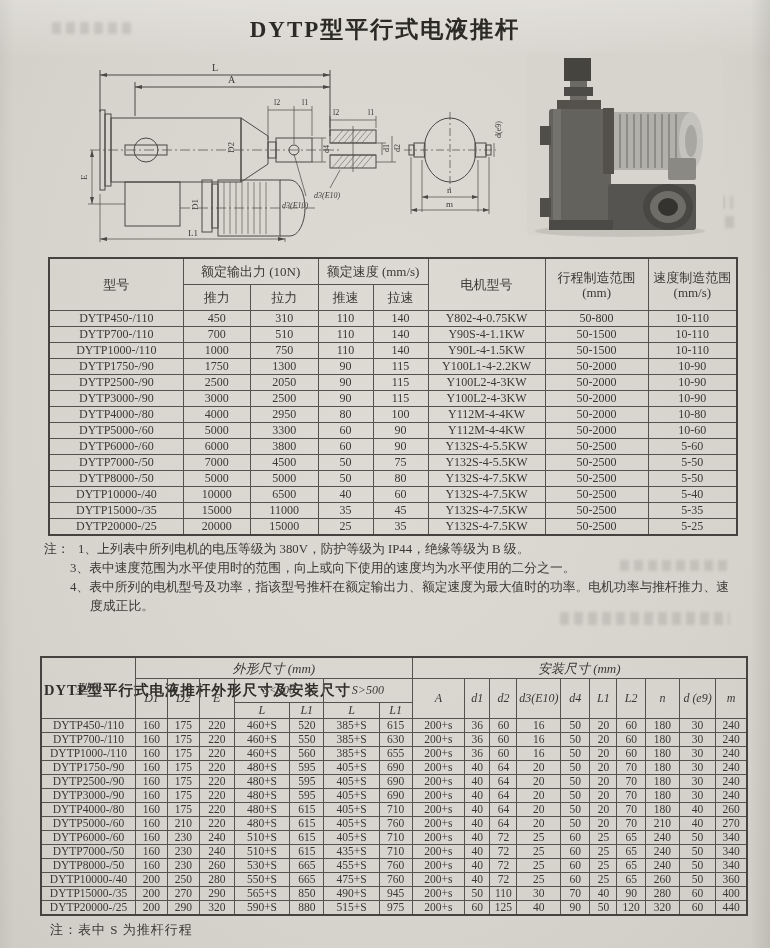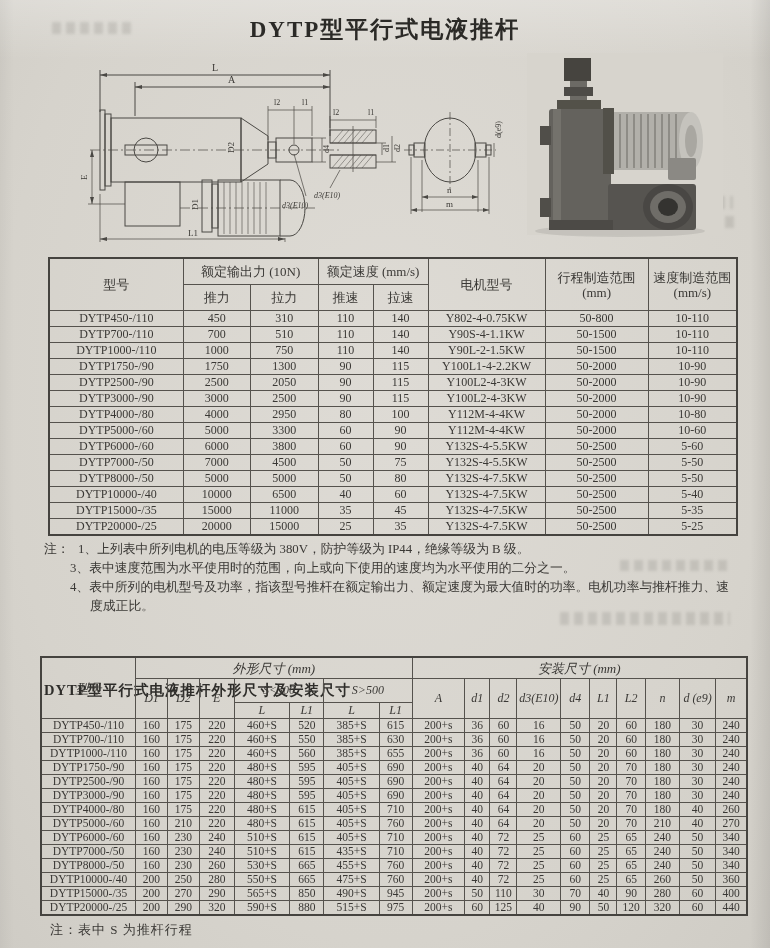--- a/index.html
+++ b/index.html
@@ -279,21 +279,21 @@
           <td>Y90S-4-1.1KW</td>
           <td>50-1500</td>
           <td>10-110</td>
         </tr>
         <tr>
           <td>DYTP1000-/110</td>
           <td>1000</td>
           <td>750</td>
           <td>110</td>
           <td>140</td>
-          <td>Y90L-2-1.5KW</td>
+          <td>Y90L-4-1.5KW</td>
           <td>50-1500</td>
           <td>10-110</td>
         </tr>
         <tr>
           <td>DYTP1750-/90</td>
           <td>1750</td>
           <td>1300</td>
           <td>90</td>
           <td>115</td>
           <td>Y100L1-4-2.2KW</td>

